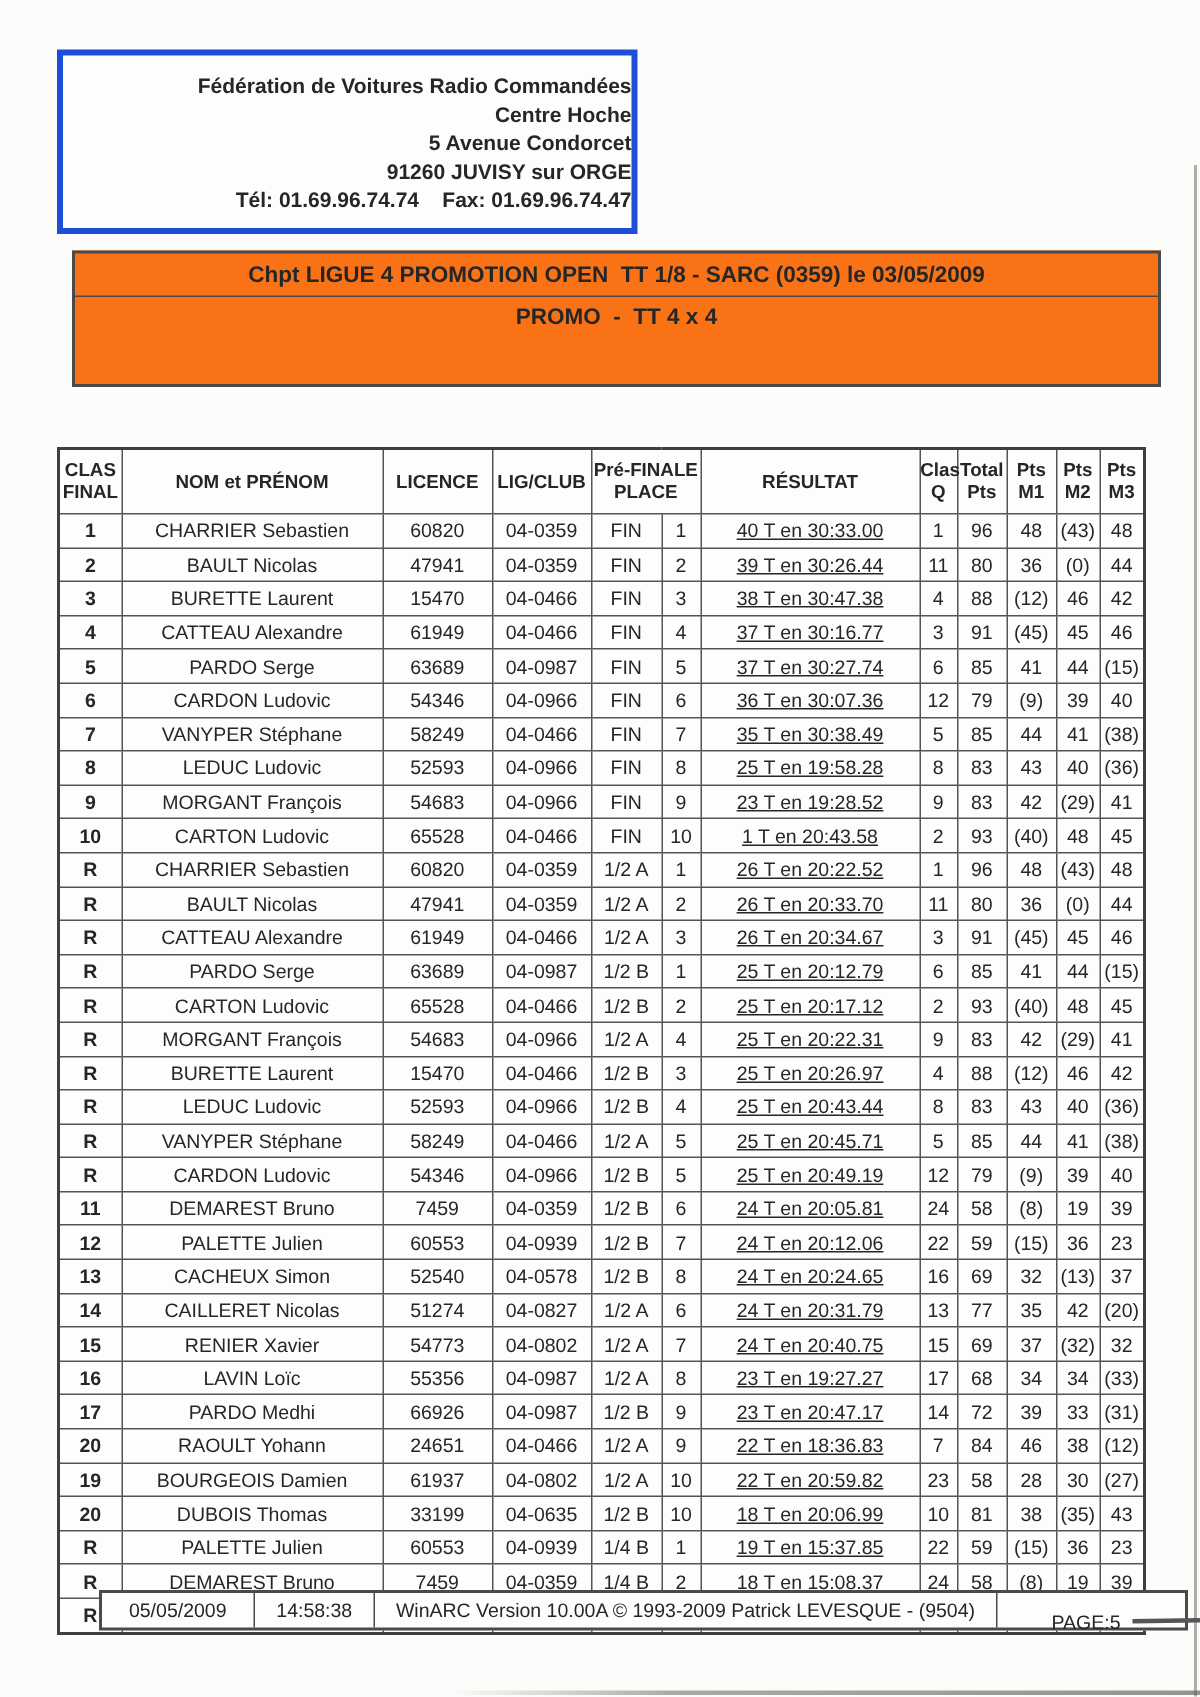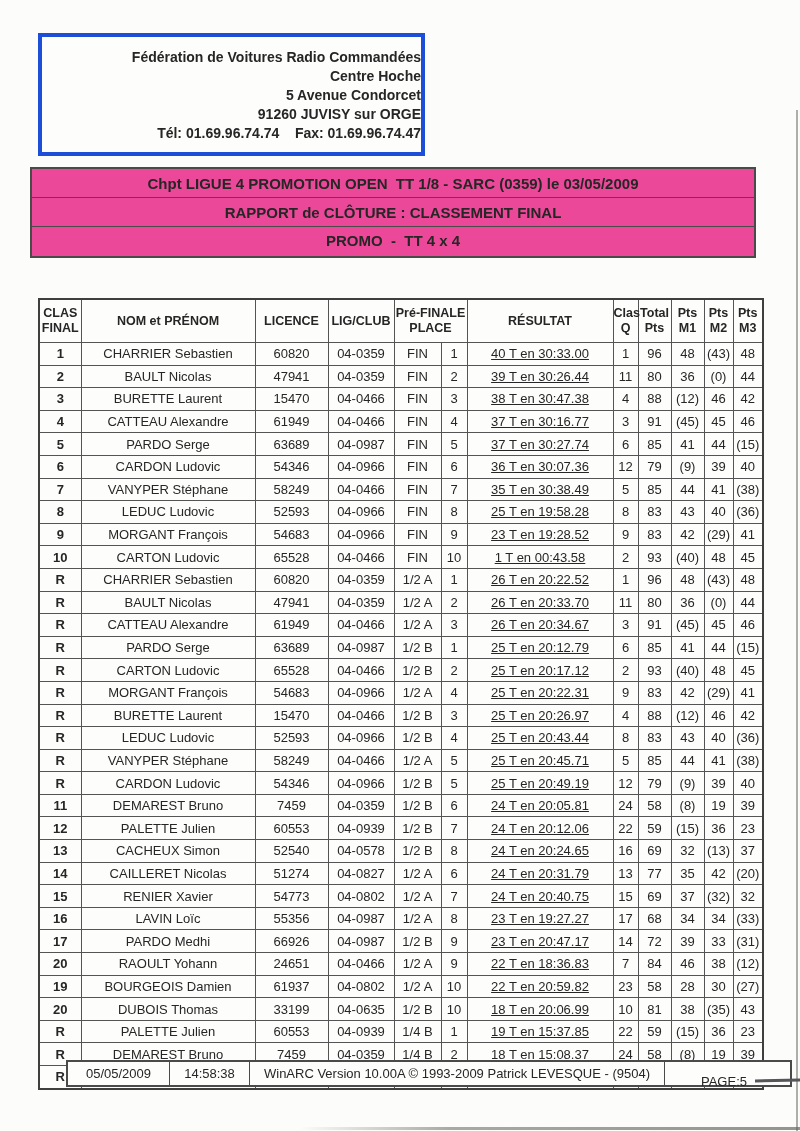--- a/index.html
+++ b/index.html
@@ -18,22 +18,22 @@
     border:4px solid #1d4ed8;
     padding-top:11px;
     text-align:right;
     font-weight:bold;font-size:14px;line-height:19px;
     background:#fdfdfb;
   }
   .pre{white-space:pre;}
 
   
   .titlebox{
-    position:absolute;left:30px;top:167px;width:722px;height:87px;
-    border:2px solid #4a4a4a;background:#ec4899;
+    position:absolute;left:48px;top:167px;width:722px;height:87px;
+    border:2px solid #4a4a4a;background:#f97316;
   }
   .titlerow{
     height:28px;display:flex;align-items:center;justify-content:center;
     font-weight:bold;font-size:15px;
     border-bottom:1.5px solid #4a4a4a;
   }
   .titlerow:last-child{border-bottom:none;height:27px;}
 
   
   table.results{
@@ -99,21 +99,20 @@
   <div class="letterhead">
     <div>Fédération de Voitures Radio Commandées</div>
     <div>Centre Hoche</div>
     <div>5 Avenue Condorcet</div>
     <div>91260 JUVISY sur ORGE</div>
     <div class="pre">Tél: 01.69.96.74.74    Fax: 01.69.96.74.47</div>
   </div>
 
   <div class="titlebox">
     <div class="titlerow pre">Chpt LIGUE 4 PROMOTION OPEN  TT 1/8 - SARC (0359) le 03/05/2009</div>
-    <div class="titlerow pre">RAPPORT de CLÔTURE : CLASSEMENT FINAL</div>
     <div class="titlerow pre">PROMO  -  TT 4 x 4</div>
   </div>
 
   <table class="results">
     <colgroup>
       <col style="width:42px">
         <col style="width:174px">
         <col style="width:73px">
         <col style="width:66px">
       <col style="width:47px">
@@ -267,21 +266,21 @@
           <td class="c-m2">(29)</td>
           <td class="c-m3">41</td>
         </tr>
         <tr>
           <td class="c-clas">10</td>
           <td class="c-name">CARTON Ludovic</td>
           <td class="c-licence">65528</td>
           <td class="c-club">04-0466</td>
           <td class="c-heat">FIN</td>
           <td class="c-place">10</td>
-          <td class="c-result">1 T en 00:43.58</td>
+          <td class="c-result">1 T en 20:43.58</td>
           <td class="c-q">2</td>
           <td class="c-total">93</td>
           <td class="c-m1">(40)</td>
           <td class="c-m2">48</td>
           <td class="c-m3">45</td>
         </tr>
         <tr>
           <td class="c-clas">R</td>
           <td class="c-name">CHARRIER Sebastien</td>
           <td class="c-licence">60820</td>

